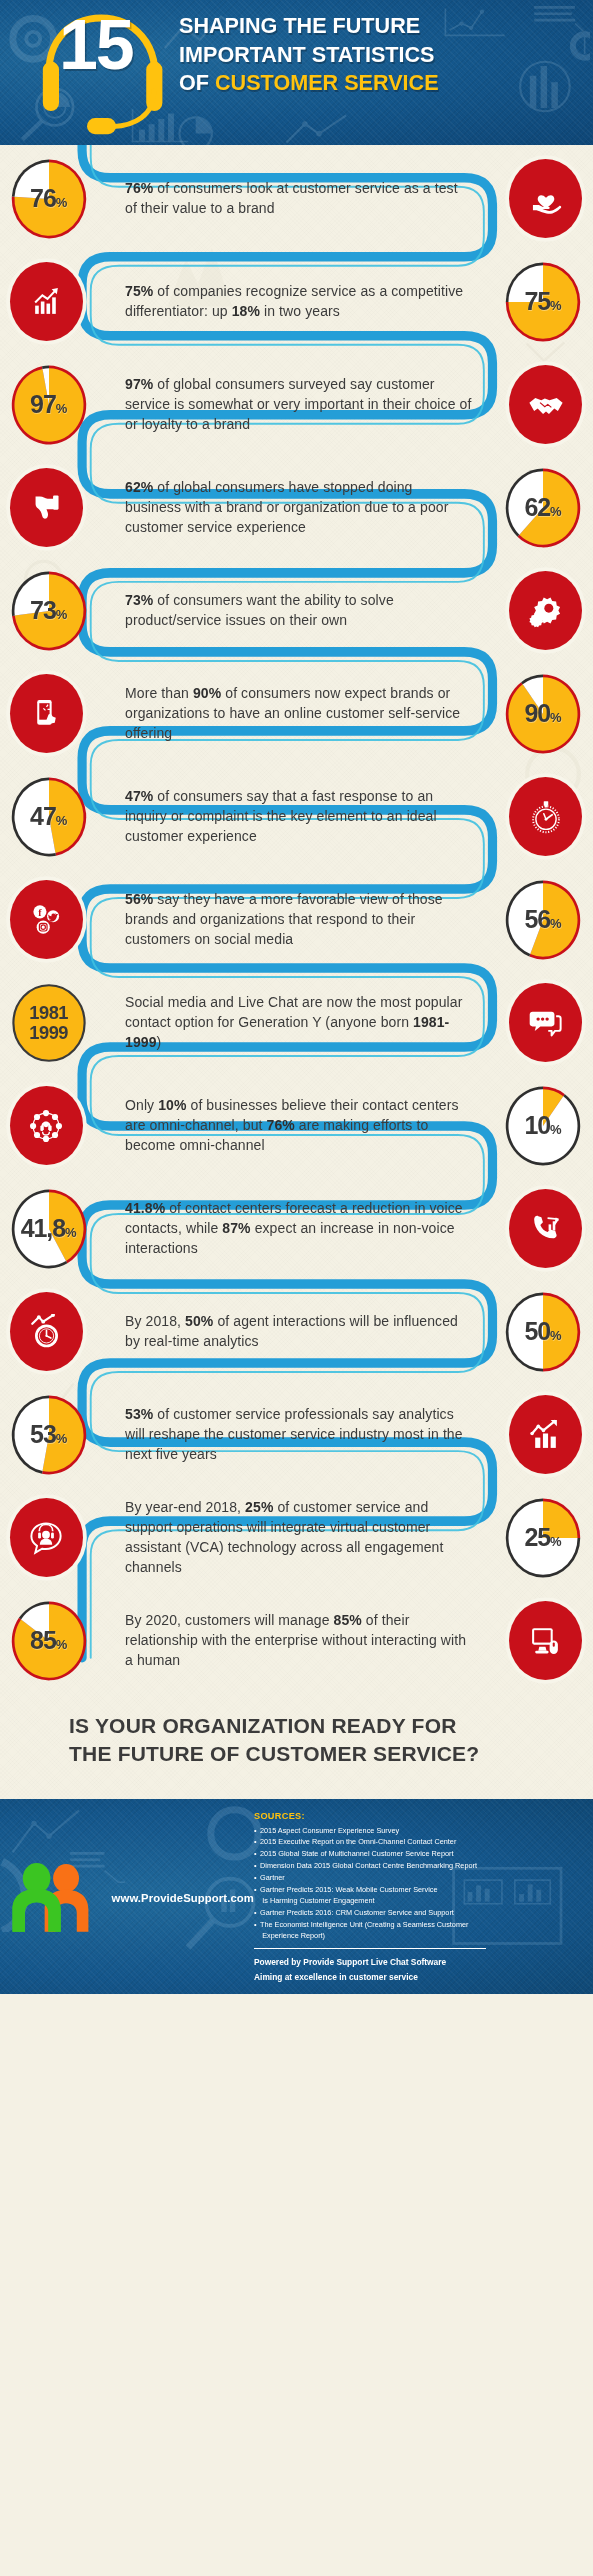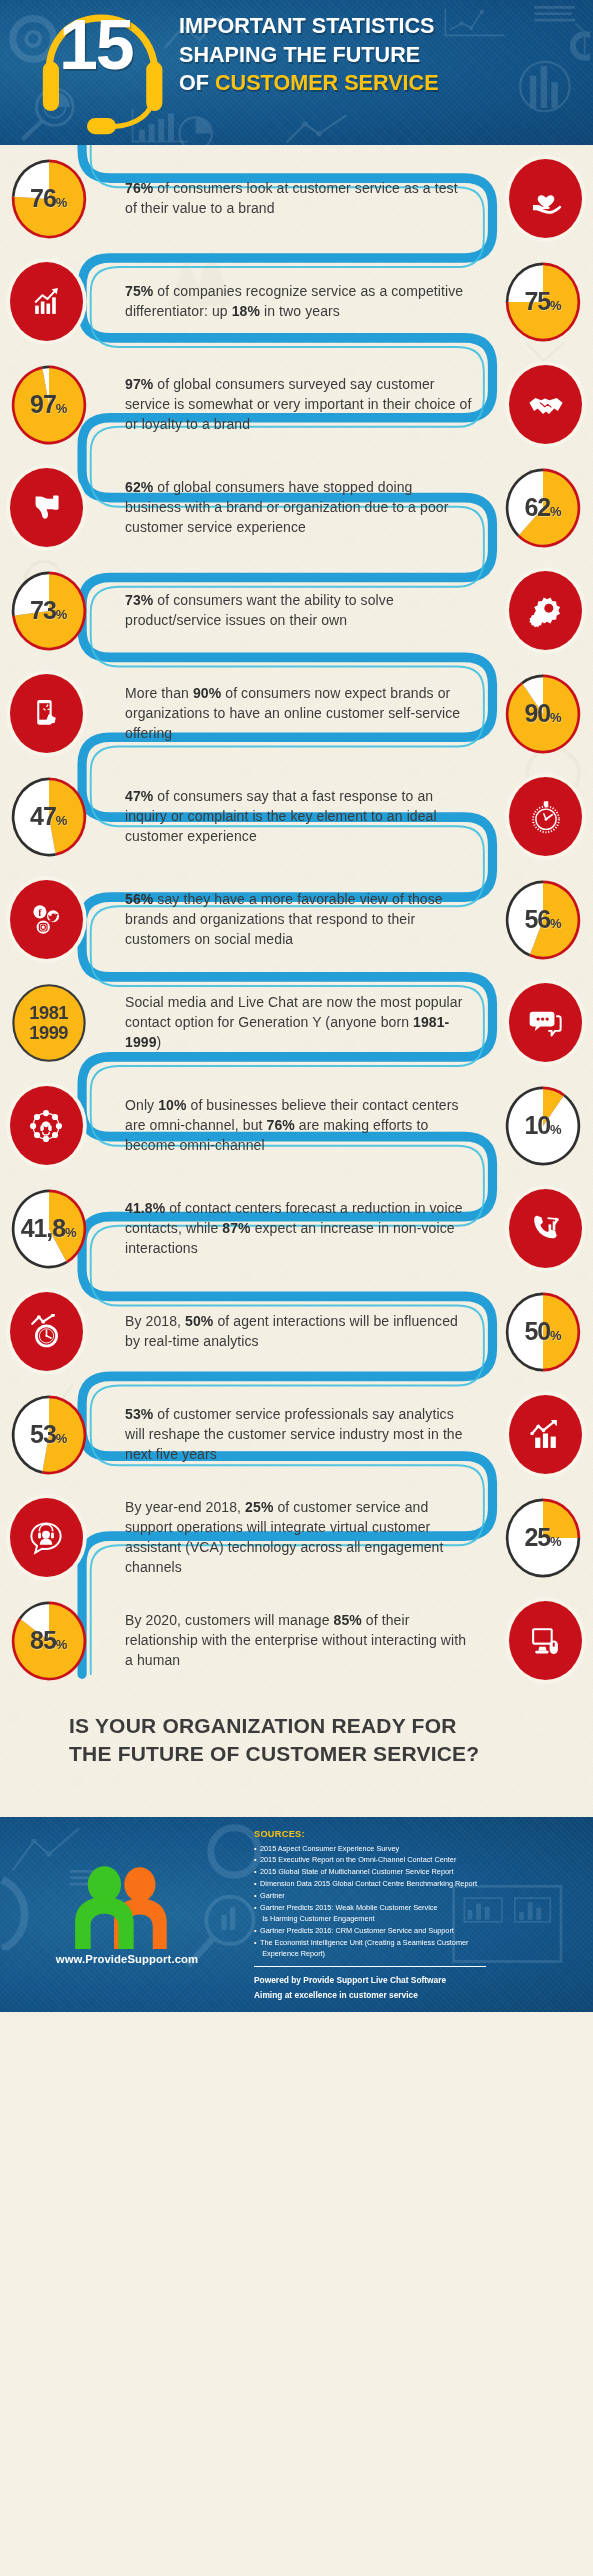--- a/index.html
+++ b/index.html
@@ -71,21 +71,21 @@
   .headline .hl .accent { color: #ffc20e; }
 
   
   .paper {
     position: relative;
     background: #f4f1e4;
     background-image:
       repeating-linear-gradient(45deg, rgba(0,0,0,.012) 0 0.5px, transparent 0.5px 2.7px),
       repeating-linear-gradient(-45deg, rgba(0,0,0,.012) 0 0.5px, transparent 0.5px 2.7px);
     padding-top: 2.2px;
-    padding-bottom: 19px;
+    padding-bottom: 1px;
   }
   .paper .ghost {
     position: absolute;
     opacity: .30;
     stroke: #d8d4c4;
     fill: none;
     pointer-events: none;
   }
 
   
@@ -198,21 +198,21 @@
     position: absolute; inset: 0;
     background-image:
       repeating-linear-gradient(45deg, rgba(255,255,255,.03) 0 1.1px, transparent 1.1px 3.8px),
       repeating-linear-gradient(-45deg, rgba(0,0,0,.05) 0 1.1px, transparent 1.1px 3.8px);
   }
   .footer .deco { position: absolute; opacity: .18; stroke: #9dc6e4; fill: none; }
 
   .footer-left {
     position: relative; z-index: 2;
     width: 254px;
-    display: flex; flex-direction: column;
+    display: flex; flex-direction: row;
     align-items: center; justify-content: center;
     padding-top: 0;
   }
   .footer-url {
     color: #ffffff; font-size: 11.3px; font-weight: 700;
     margin-top: 3.2px; letter-spacing: 0.1px;
   }
   .footer-right {
     position: relative; z-index: 2;
     flex: 1;
@@ -300,22 +300,22 @@
       <path d="M38 150 C18 60 72 14 130 14 C188 14 242 60 228 148" fill="none" stroke="#ffc20e" stroke-width="13" stroke-linecap="round"></path>
       <rect x="22" y="95" width="30" height="92" rx="15" fill="#ffc20e"></rect>
       <rect x="214" y="95" width="30" height="92" rx="15" fill="#ffc20e"></rect>
       <path d="M228 150 C228 196 192 214 152 216" fill="none" stroke="#ffc20e" stroke-width="9" stroke-linecap="round"></path>
       <rect x="104" y="200" width="54" height="30" rx="15" fill="#ffc20e"></rect>
     </svg>
 
     <div class="num15">15</div>
 
     <div class="headline">
+      <div class="hl">SHAPING THE FUTURE</div>
       <div class="hl">IMPORTANT STATISTICS</div>
-      <div class="hl">SHAPING THE FUTURE</div>
       <div class="hl"><span>OF </span><span class="accent">CUSTOMER SERVICE</span></div>
     </div>
   </div>
 
   <div class="paper">
 
     <svg class="ghost" style="left:162px;top:97px;width:76px;height:70px" viewBox="0 0 140 130">
       <path d="M10 120 L44 30 L66 78 L92 10 L130 120 Z" fill="#e6e2d2" stroke="none"></path>
     </svg>
     <svg class="ghost" style="left:518px;top:194px;width:70px;height:65px" viewBox="0 0 130 120">

